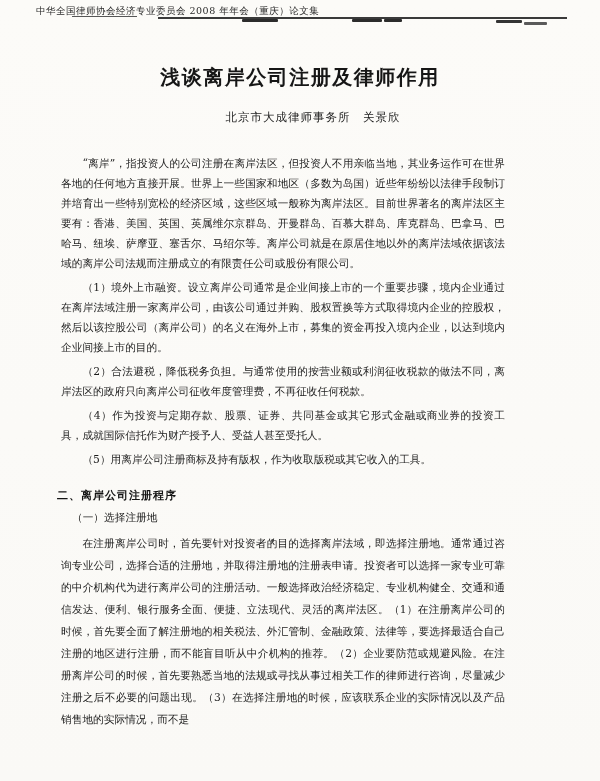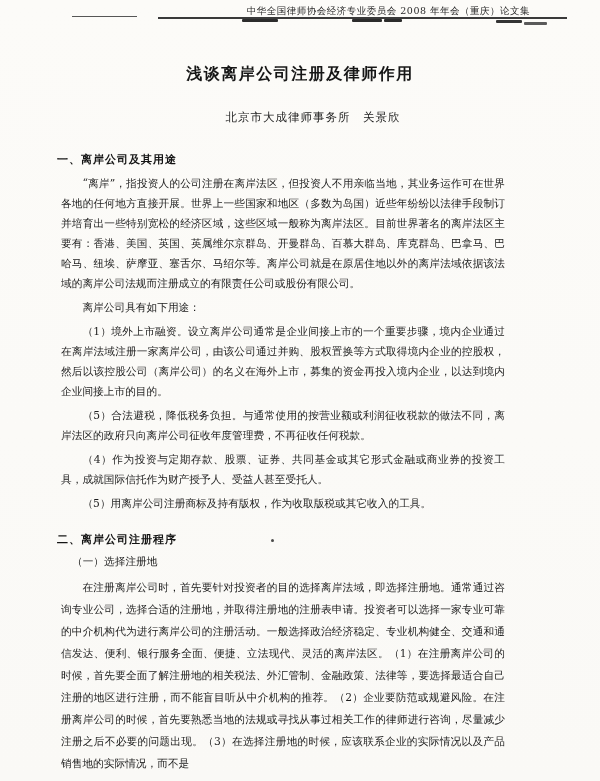--- a/index.html
+++ b/index.html
@@ -11,44 +11,45 @@
     overflow: hidden;
     font-family: "DejaVu Serif", "Liberation Serif", serif;
     color: #1b1b1b;
   }
 
   
   .running-head {
     position: absolute;
     top: 5px; left: 0;
     width: 530px;
-    text-align: right;
+    text-align: left;
     font-size: 9.5px;
     letter-spacing: 0.5px;
     color: #2a2a2a;
     white-space: nowrap;
+    padding-left: 36px;
   }
   .rule { position: absolute; background: #3a3a3a; }
   .rule-left { left: 72px;  top: 16px; width: 65px;  height: 1px; background: #565656; }
   .rule-main { left: 158px; top: 17px; width: 409px; height: 2px; }
   .smudge { position: absolute; background: #2c2c2c; border-radius: 1px; }
   .s1 { left: 242px; top: 19px; width: 36px; height: 3px; }
   .s2 { left: 352px; top: 19px; width: 30px; height: 3px; }
   .s3 { left: 384px; top: 19px; width: 18px; height: 3px; }
   .s4 { left: 496px; top: 20px; width: 26px; height: 3px; background: #343434; }
   .s5 { left: 524px; top: 22px; width: 23px; height: 3px; background: #5a5a5a; }
 
   
   .title {
     position: absolute;
     top: 64px; left: 0;
     width: 600px;
     margin: 0;
     text-align: center;
-    font-size: 16px;
+    font-size: 20px;
     font-weight: bold;
     letter-spacing: 1.5px;
     color: #161616;
   }
   .byline {
     position: absolute;
     top: 110px; left: 13px;
     width: 600px;
     text-align: center;
     font-size: 11.5px;
@@ -95,25 +96,23 @@
   <div class="smudge s1"></div>
   <div class="smudge s2"></div>
   <div class="smudge s3"></div>
   <div class="smudge s4"></div>
   <div class="smudge s5"></div>
 
   <h1 class="title">浅谈离岸公司注册及律师作用</h1>
   <div class="byline">北京市大成律师事务所　关景欣</div>
 
   <main class="body">
-    <h2>一、离岸公司及其用途</h2>
     <p>“离岸”，指投资人的公司注册在离岸法区，但投资人不用亲临当地，其业务运作可在世界各地的任何地方直接开展。世界上一些国家和地区（多数为岛国）近些年纷纷以法律手段制订并培育出一些特别宽松的经济区域，这些区域一般称为离岸法区。目前世界著名的离岸法区主要有：香港、美国、英国、英属维尔京群岛、开曼群岛、百慕大群岛、库克群岛、巴拿马、巴哈马、纽埃、萨摩亚、塞舌尔、马绍尔等。离岸公司就是在原居住地以外的离岸法域依据该法域的离岸公司法规而注册成立的有限责任公司或股份有限公司。</p>
-    <p>离岸公司具有如下用途：</p>
     <p>（1）境外上市融资。设立离岸公司通常是企业间接上市的一个重要步骤，境内企业通过在离岸法域注册一家离岸公司，由该公司通过并购、股权置换等方式取得境内企业的控股权，然后以该控股公司（离岸公司）的名义在海外上市，募集的资金再投入境内企业，以达到境内企业间接上市的目的。</p>
-    <p>（5）合法避税，降低税务负担。与通常使用的按营业额或利润征收税款的做法不同，离岸法区的政府只向离岸公司征收年度管理费，不再征收任何税款。</p>
+    <p>（2）合法避税，降低税务负担。与通常使用的按营业额或利润征收税款的做法不同，离岸法区的政府只向离岸公司征收年度管理费，不再征收任何税款。</p>
     <p>（4）作为投资与定期存款、股票、证券、共同基金或其它形式金融或商业券的投资工具，成就国际信托作为财产授予人、受益人甚至受托人。</p>
     <p>（5）用离岸公司注册商标及持有版权，作为收取版税或其它收入的工具。</p>
 
     <h2 class="sec2">二、离岸公司注册程序</h2>
     <div class="subhead">（一）选择注册地</div>
     <p class="p-sec2">在注册离岸公司时，首先要针对投资者的目的选择离岸法域，即选择注册地。通常通过咨询专业公司，选择合适的注册地，并取得注册地的注册表申请。投资者可以选择一家专业可靠的中介机构代为进行离岸公司的注册活动。一般选择政治经济稳定、专业机构健全、交通和通信发达、便利、银行服务全面、便捷、立法现代、灵活的离岸法区。（1）在注册离岸公司的时候，首先要全面了解注册地的相关税法、外汇管制、金融政策、法律等，要选择最适合自己注册的地区进行注册，而不能盲目听从中介机构的推荐。（2）企业要防范或规避风险。在注册离岸公司的时候，首先要熟悉当地的法规或寻找从事过相关工作的律师进行咨询，尽量减少注册之后不必要的问题出现。（3）在选择注册地的时候，应该联系企业的实际情况以及产品销售地的实际情况，而不是</p>
   </main>
 
   <div class="dot dot-a"></div>
   <div class="dot dot-b"></div>

